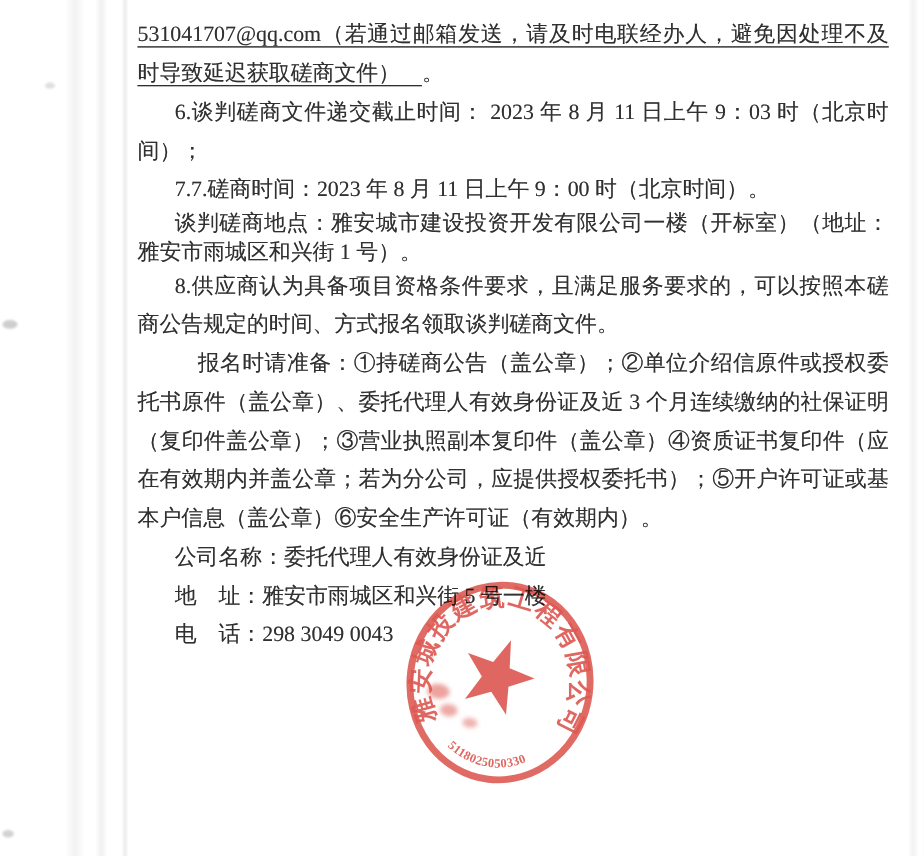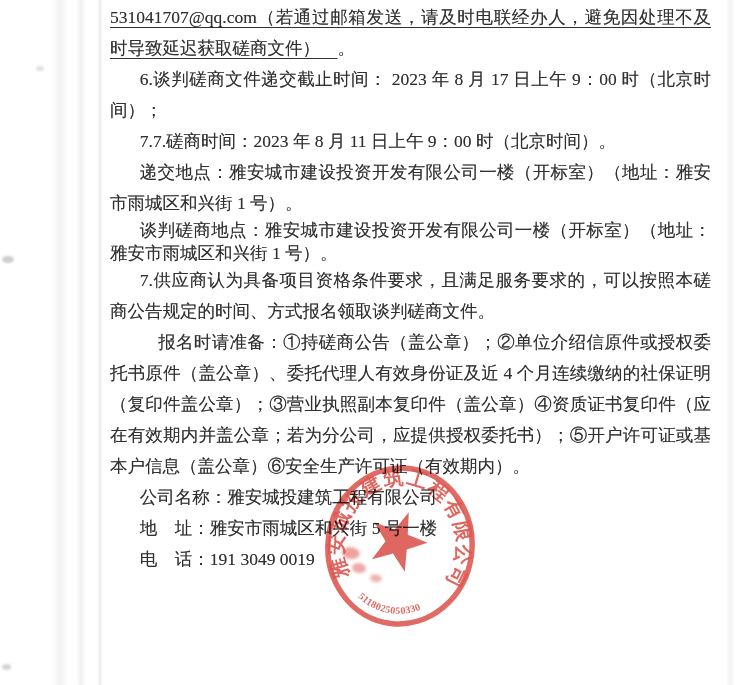--- a/index.html
+++ b/index.html
@@ -7,21 +7,21 @@
     width:739px; height:685px; overflow:hidden;
     background:#f7f7f7;
     font-family:"Liberation Serif","DejaVu Serif",serif;
   }
   .page {
     position:relative; width:739px; height:685px;
     background:#ffffff; overflow:hidden;
     color:#303030;
   }
   .text-block {
-    position:absolute; left:110px; top:2px; width:601px;
+    position:absolute; left:110px; top:12px; width:601px;
     font-size:17.5px; line-height:31px;
     text-align:justify; text-justify:inter-ideograph;
     text-shadow:0 0 .4px rgba(0,0,0,.38);
   }
   .text-block p { margin:0; padding:0; }
   .ind { text-indent:1.7em; }
   .ind-deep { text-indent:2.75em; }
   .mt6 { margin-top:6px; }
   .mt4 { margin-top:4px; }
   .tight { line-height:23px; }
@@ -61,38 +61,37 @@
     <div class="streak s3"></div>
     <div class="streak s4"></div>
     <div class="speck k1"></div>
     <div class="speck k2"></div>
     <div class="speck k3"></div>
   </div>
 
   <div class="text-block">
     <p><span class="u">531041707@qq.com（若通过邮箱发送，请及时电联经办人，避免因处理不及时导致延迟获取磋商文件）　</span><span>。</span></p>
 
-    <p class="ind mt6">6.谈判磋商文件递交截止时间： 2023 年 8 月 17 日上午 9：00 时（北京时间）；</p>
+    <p class="ind mt6">6.谈判磋商文件递交截止时间： 2023 年 8 月 11 日上午 9：03 时（北京时间）；</p>
 
     <p class="ind">7.7.磋商时间：2023 年 8 月 11 日上午 9：00 时（北京时间）。</p>
 
-    <p class="ind">递交地点：雅安城市建设投资开发有限公司一楼（开标室）（地址：雅安市雨城区和兴街 1 号）。</p>
 
     <p class="ind tight">谈判磋商地点：雅安城市建设投资开发有限公司一楼（开标室）（地址：雅安市雨城区和兴街 1 号）。</p>
 
-    <p class="ind">7.供应商认为具备项目资格条件要求，且满足服务要求的，可以按照本磋商公告规定的时间、方式报名领取谈判磋商文件。</p>
+    <p class="ind">8.供应商认为具备项目资格条件要求，且满足服务要求的，可以按照本磋商公告规定的时间、方式报名领取谈判磋商文件。</p>
 
-    <p class="ind-deep mt4">报名时请准备：①持磋商公告（盖公章）；②单位介绍信原件或授权委托书原件（盖公章）、委托代理人有效身份证及近 4 个月连续缴纳的社保证明（复印件盖公章）；③营业执照副本复印件（盖公章）④资质证书复印件（应在有效期内并盖公章；若为分公司，应提供授权委托书）；⑤开户许可证或基本户信息（盖公章）⑥安全生产许可证（有效期内）。</p>
+    <p class="ind-deep mt4">报名时请准备：①持磋商公告（盖公章）；②单位介绍信原件或授权委托书原件（盖公章）、委托代理人有效身份证及近 3 个月连续缴纳的社保证明（复印件盖公章）；③营业执照副本复印件（盖公章）④资质证书复印件（应在有效期内并盖公章；若为分公司，应提供授权委托书）；⑤开户许可证或基本户信息（盖公章）⑥安全生产许可证（有效期内）。</p>
 
 
-    <p class="ind">公司名称：雅安城投建筑工程有限公司</p>
+    <p class="ind">公司名称：委托代理人有效身份证及近</p>
 
     <p class="ind">地　址：雅安市雨城区和兴街 5 号一楼</p>
 
-    <p class="ind">电　话：191 3049 0019</p>
+    <p class="ind">电　话：298 3049 0043</p>
 
   </div>
 
   <svg class="seal" viewBox="0 0 200 210" color="#d8443c">
     <defs>
       <path id="arcTop" d="M 53.3 140.6 A 57 62 0 1 1 146.7 140.6" fill="none"></path>
       <path id="arcBottom" d="M 64.4 160.7 A 62 68 0 0 0 135.6 160.7" fill="none"></path>
       <filter id="blobBlur" x="-50%" y="-50%" width="200%" height="200%">
         <feGaussianBlur stdDeviation="1.6"></feGaussianBlur>
       </filter>

